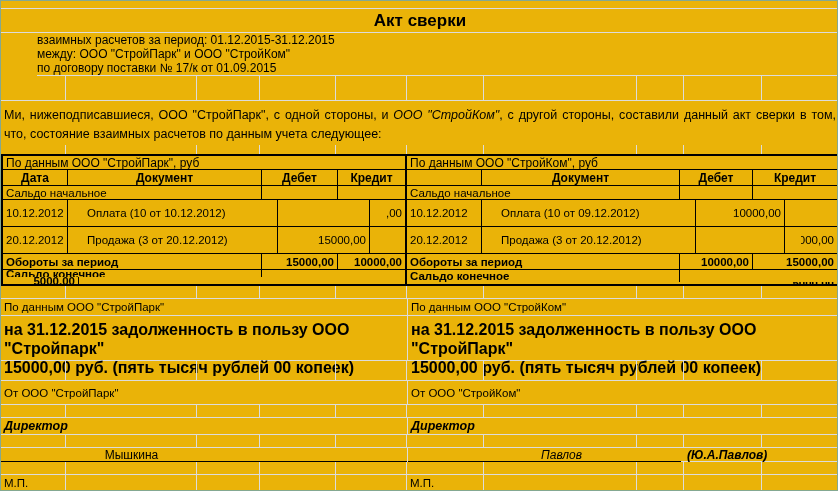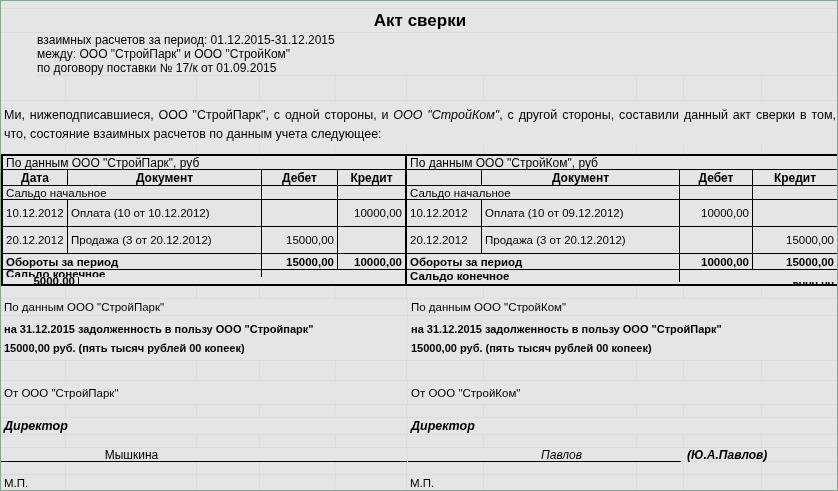--- a/index.html
+++ b/index.html
@@ -1,20 +1,20 @@
 <!DOCTYPE html>
 <html><head>
 <meta charset="utf-8">
 <style>
   * { box-sizing: border-box; margin: 0; padding: 0; }
   html,body { background:#ffffff; }
   .sheet {
     width: 838px; height: 491px;
     border: 1px solid #84a891;
-    background: #e5e5e5;
+    background: #eab308;
     font-family: "Liberation Sans", sans-serif;
     color: #000;
     overflow: hidden;
   }
   .row { display: flex; width: 838px; }
 
   
   .gridrow { }
   .gridrow .gc { display: block; height: 100%; border-right: 1px solid #dcdcdc; }
   .cA{width:65px}.cB{width:131px}.cC{width:63px}.cD{width:76px}.cE{width:71px}
@@ -35,40 +35,40 @@
   
   .r-tables { height: 132px; }
   .tbl { display: flex; flex-direction: column; border-top: 2px solid #000; border-bottom: 2px solid #000; }
   .tbl-left  { width: 406px; border-left: 2px solid #000; border-right: 2px solid #000; }
   .tbl-right { width: 432px; border-right: 2px solid #000; }
   .trow { display: flex; border-bottom: 1px solid #000; }
   .trow:last-child { border-bottom: none; flex-direction: column; }
   .t-title { height: 14px; align-items: center; padding-left: 3px; font-size: 12px; }
   .t-head { height: 16px; }
   .t-open { height: 14px; }
-  .t-data { height: 27px; }
+  .t-data { height: 27px; gap: 16px; }
   .t-turn { height: 16px; }
   .t-close { height: 14px; }
   .td { display: flex; align-items: center; padding: 0 3px; font-size: 11.5px; border-right: 1px solid #000; overflow: hidden; white-space: nowrap; }
   .td:last-child { border-right: none; }
   .th { justify-content: center; font-weight: bold; font-size: 12px; }
   .num { justify-content: flex-end; padding-right: 3px; }
   .bold { font-weight: bold; }
   .w-date{width:65px}.w-doc{width:194px}.w-deb{width:76px}.w-cred{flex:1}
   .lbl{width:259px}
   .w-dateR{width:75px}.w-docR{width:198px}.w-debR{width:73px}
   .lblR{width:273px}
 
   
   .half-left { width: 406px; display: flex; }
   .half-right { width: 432px; display: flex; border-left: 1px solid #dcdcdc; }
   .r-grid3 { height: 13px; }
   .r-bydata { height: 17px; font-size: 11.5px; }
   .r-bydata .half-left, .r-bydata .half-right { align-items: center; padding-left: 3px; }
-  .r-debt { height: 45px; font-size: 11px; font-weight: bold; line-height: 19px; }
+  .r-debt { height: 45px; font-size: 16px; font-weight: bold; line-height: 19px; }
   .r-debt .half-left, .r-debt .half-right { display: block; padding: 4px 6px 0 3px; }
   .r-grid4 { height: 20px; }
   .r-from { height: 24px; font-size: 11.5px; }
   .r-from .half-left, .r-from .half-right { align-items: center; padding-left: 3px; }
   .r-grid5 { height: 13px; }
   .r-director { height: 17px; font-size: 12.5px; font-weight: bold; font-style: italic; }
   .r-director .half-left, .r-director .half-right { align-items: center; padding-left: 3px; }
   .r-grid6 { height: 13px; }
 
   .r-sig { height: 14px; font-size: 12px; }

